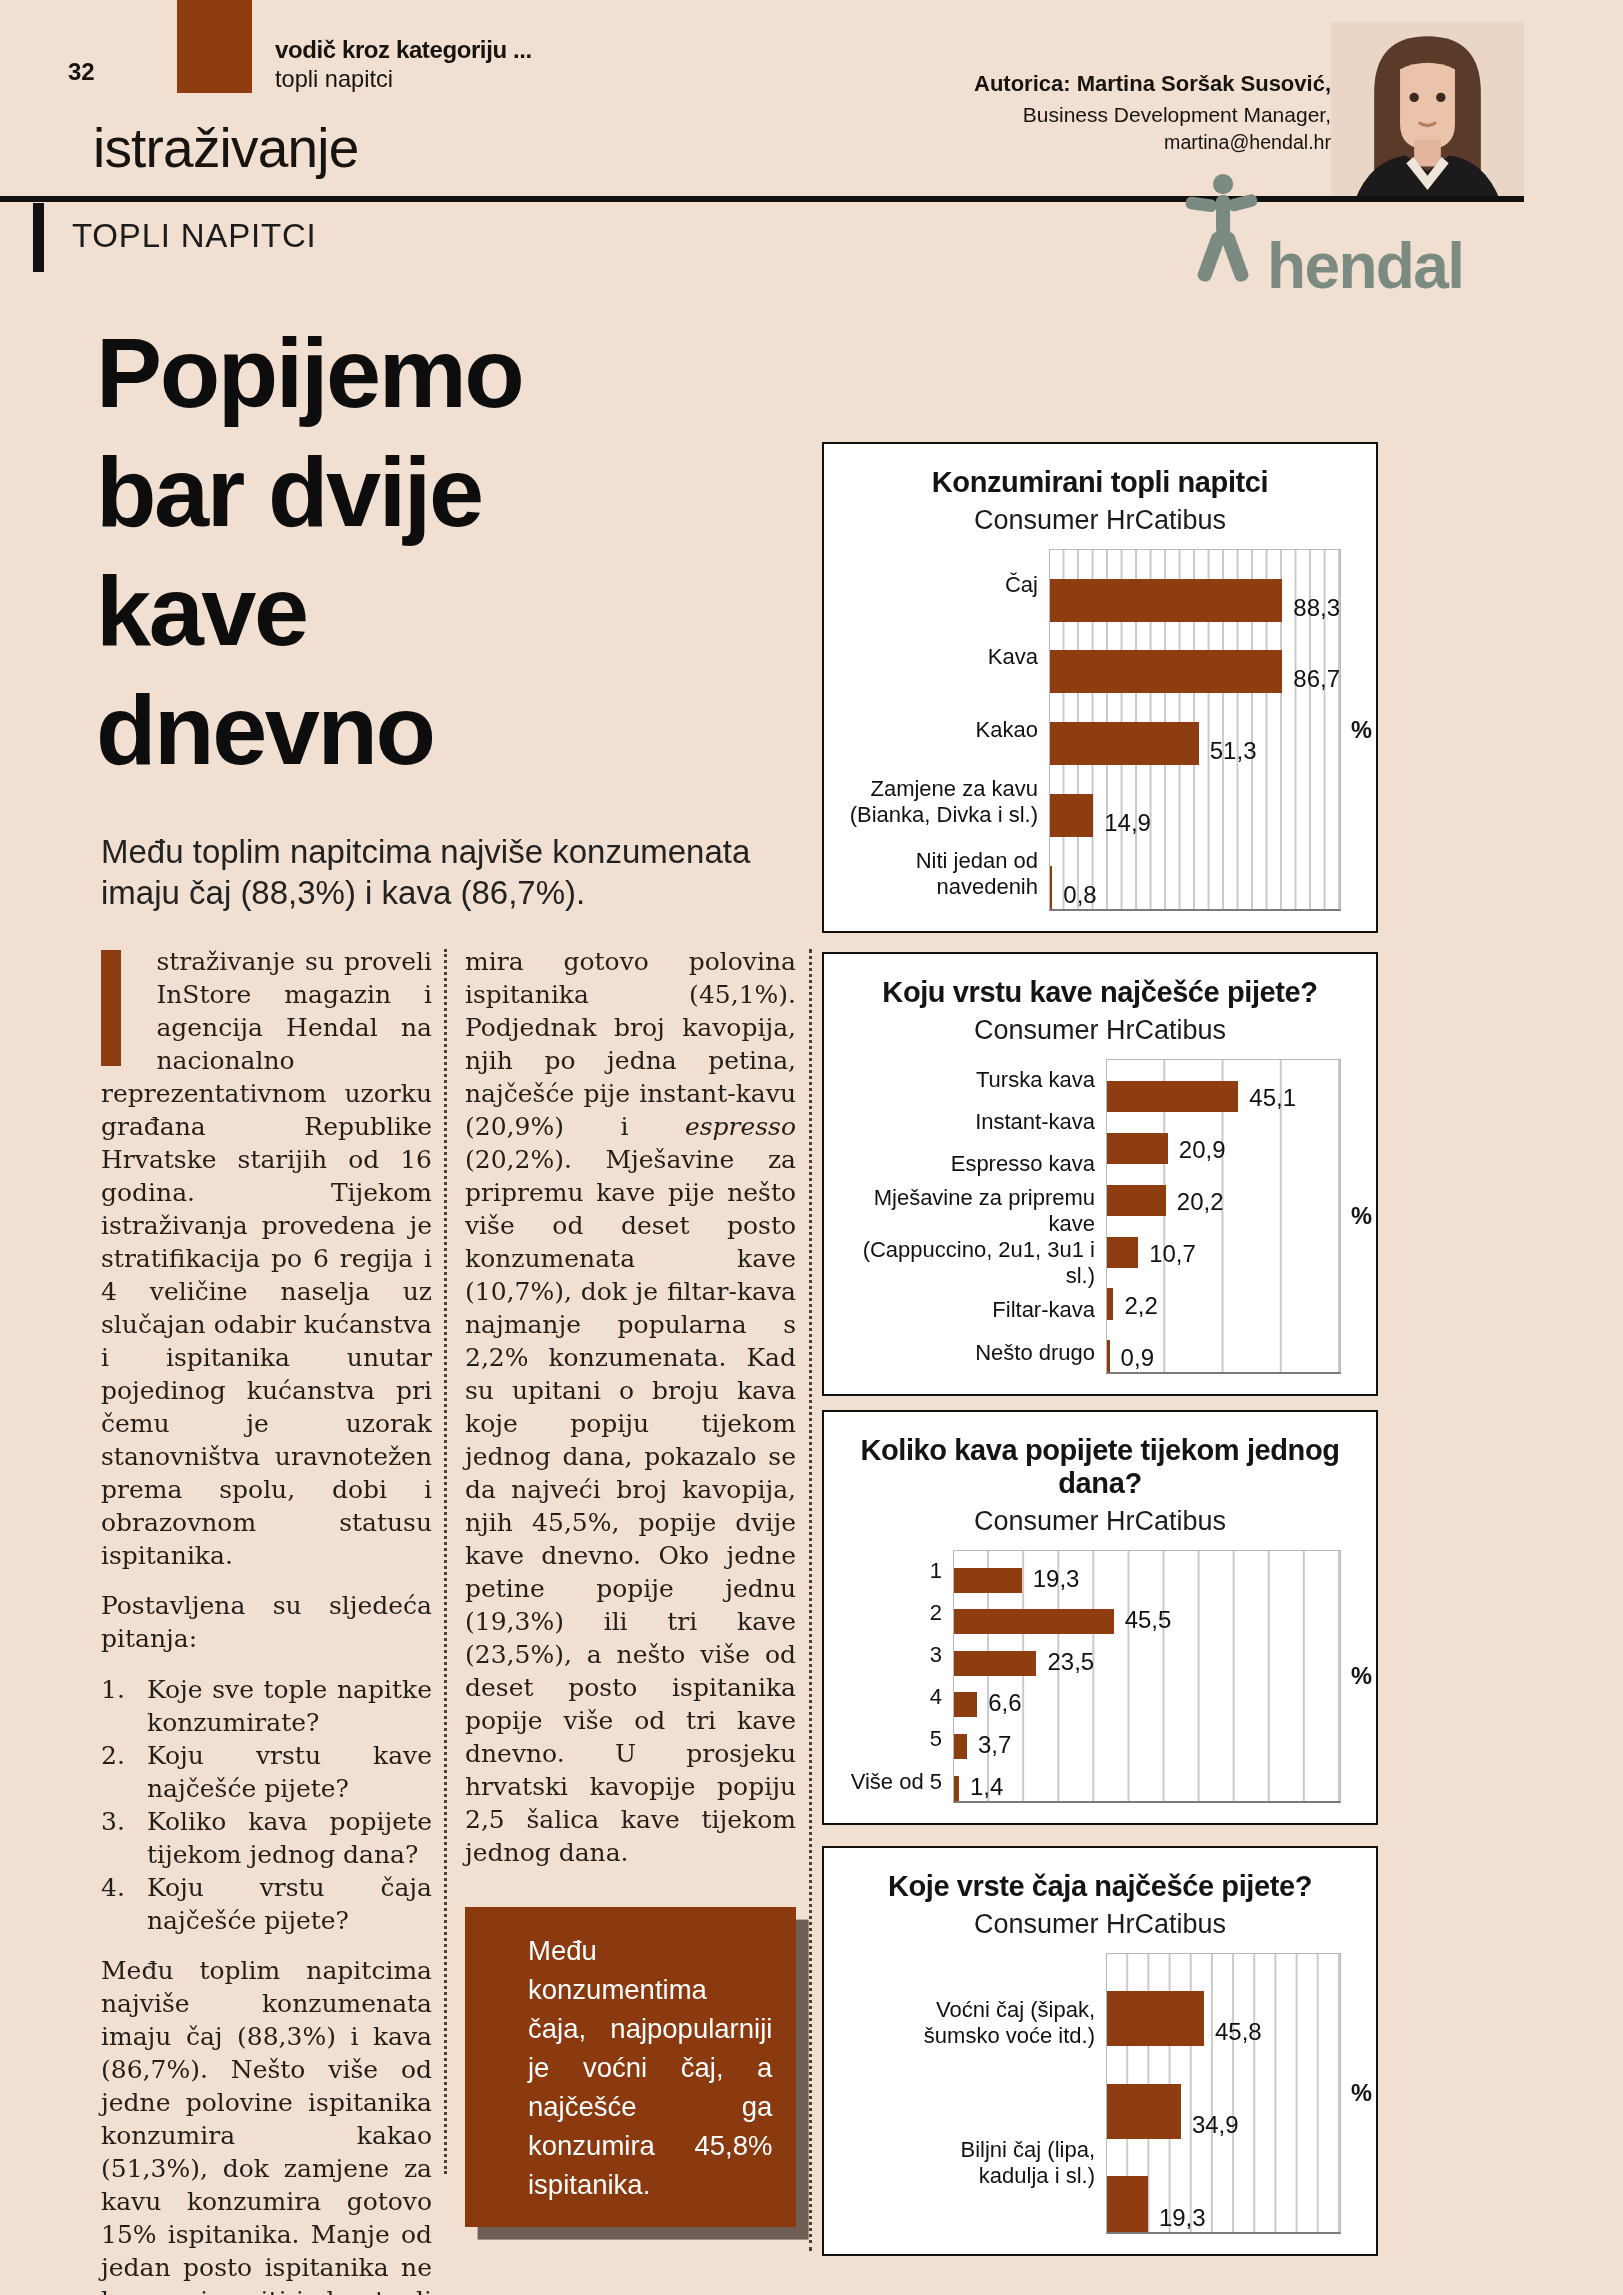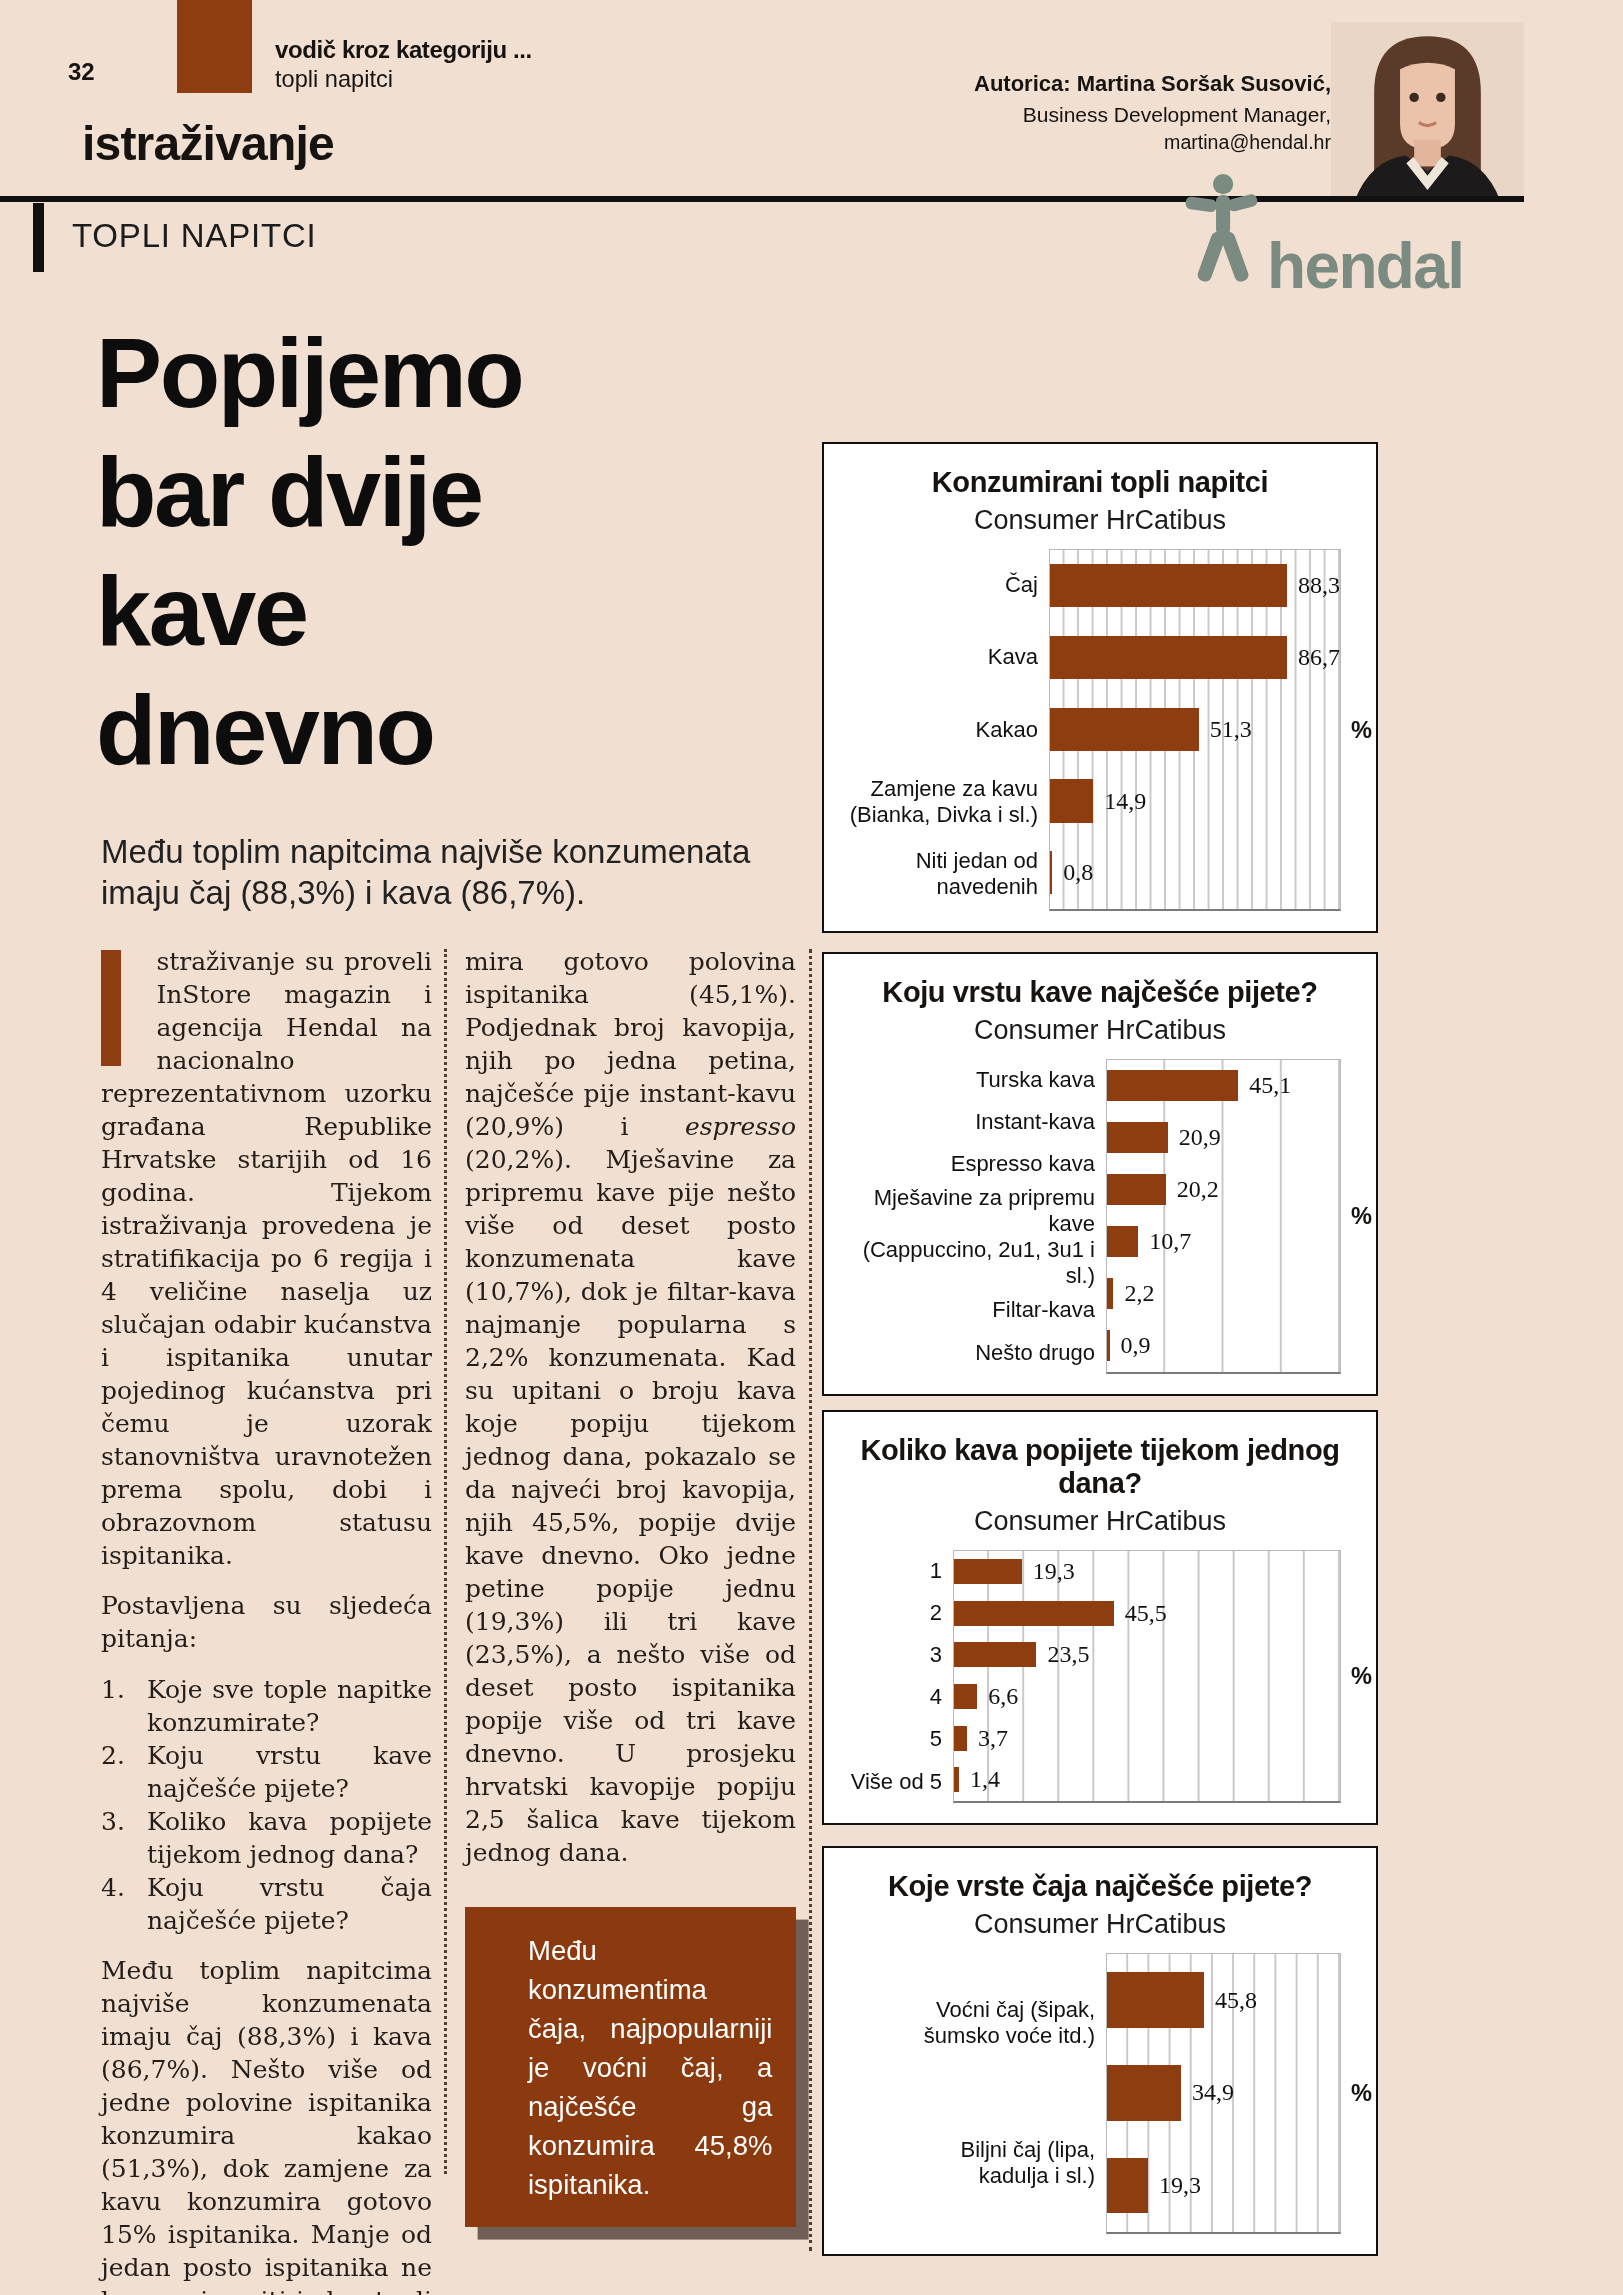--- a/index.html
+++ b/index.html
@@ -9,21 +9,21 @@
     font-family:"Liberation Sans", sans-serif;
   }
   .abs{position:absolute;}
 
   
   .page-number{left:68px;top:58px;font-size:24px;font-weight:bold;}
   .accent-rect{left:177px;top:0;width:75px;height:93px;background:#8d3d0f;}
   .kicker{left:275px;top:35px;line-height:1.25;}
   .kicker-bold{font-size:24px;font-weight:bold;letter-spacing:-0.4px;}
   .kicker-sub{font-size:23.6px;}
-  .section-label{left:82px;top:116px;font-size:48px;font-weight:bold;letter-spacing:-0.8px;}
+  .section-label{left:93px;top:116px;font-size:55px;font-weight:normal;letter-spacing:-0.8px;}
   .author{right:292px;top:69px;text-align:right;line-height:1.4;}
   .author-name{font-size:22px;font-weight:bold;}
   .author-role{font-size:21px;}
   .author-email{font-size:19.6px;}
   .photo{left:1331px;top:22px;width:193px;height:179px;}
   .header-rule{left:0;top:196px;width:1524px;height:5.5px;background:#111;}
   .cat-bar{left:33px;top:203px;width:11px;height:69px;background:#111;}
   .cat-label{left:72px;top:217px;font-size:33px;letter-spacing:0.8px;color:#1c1c1c;}
   .logo{left:1184px;top:173px;width:340px;height:119px;display:flex;align-items:flex-end;}
   .logo-word{font-size:64px;font-weight:bold;color:#7c8b81;letter-spacing:-1.6px;line-height:0.82;}
@@ -64,21 +64,21 @@
   #chart3{top:1410px;height:415px;}
   #chart4{top:1846px;height:410px;}
   .chart-title{text-align:center;margin-top:22px;font-size:29px;font-weight:bold;letter-spacing:-0.4px;}
   .chart-subtitle{text-align:center;margin-top:6.3px;font-size:27px;color:#1b1b1b;}
   .plot-row{flex:1;display:flex;margin:12.6px 35px 20.4px 11px;position:relative;}
   .cats{display:flex;flex-direction:column;}
   .cat{flex:1;display:flex;align-items:center;justify-content:flex-end;text-align:right;
     padding-right:11px;font-size:22px;line-height:26px;white-space:pre-line;color:#111;}
   .grid{flex:1;display:flex;flex-direction:column;border:1.6px solid #b8b8b8;border-bottom:2.4px solid #7a7a7a;
     background-image:linear-gradient(to left,#c9c9c9 1.6px,rgba(0,0,0,0) 1.6px);}
-  .trow{flex:1;display:flex;align-items:center;font-family:Liberation Serif, serif;}
+  .trow{flex:1;display:flex;align-items:flex-end;}
   .bar{height:60%;background:#8d3d0f;}
   .val{margin-left:11px;font-size:24px;color:#111;white-space:nowrap;}
   .unit{position:absolute;right:-31px;top:50%;transform:translateY(-50%);font-size:23.6px;font-weight:bold;}
 </style>
 </head>
 <body>
 
 <div class="abs page-number">32</div>
 <div class="abs accent-rect"></div>
 <div class="abs kicker">

